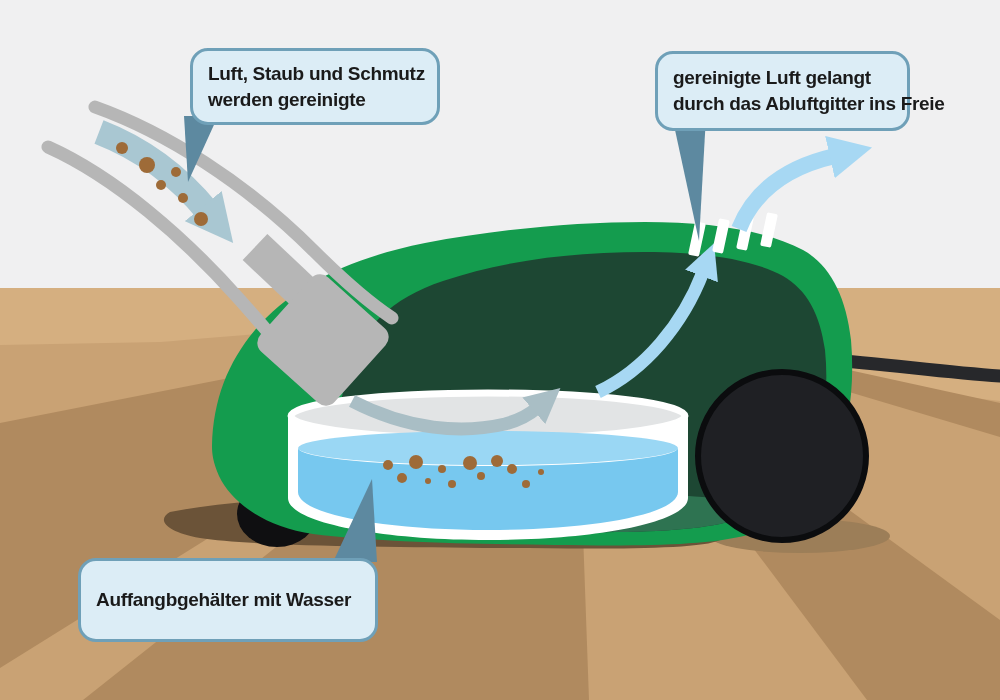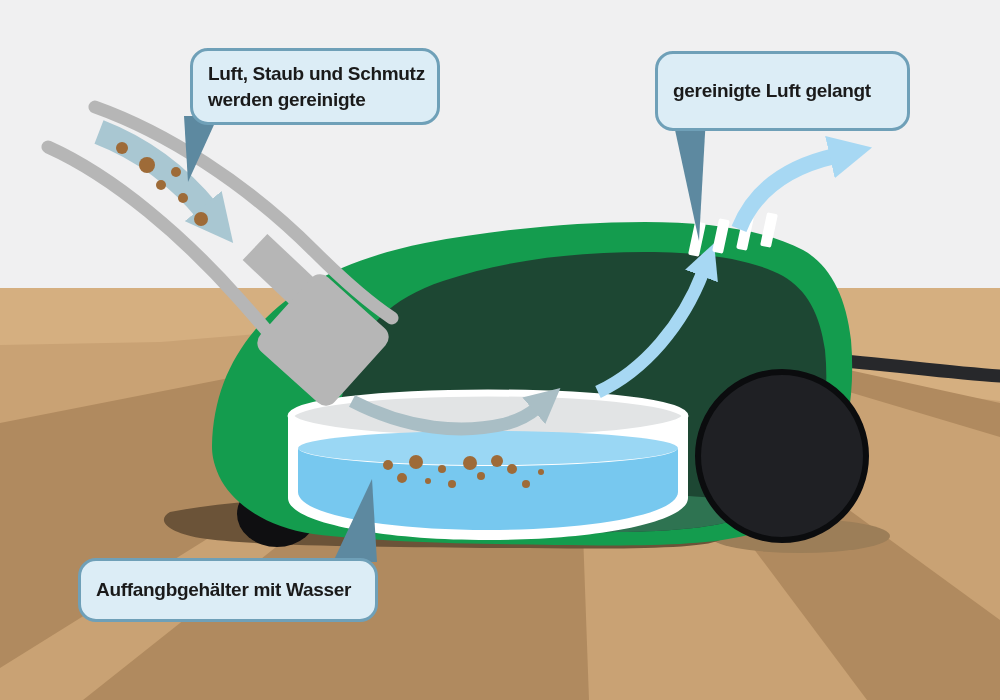--- a/index.html
+++ b/index.html
@@ -18,21 +18,21 @@
     letter-spacing:-0.3px;
     line-height:26px;
     padding:11px 15px;
     white-space:nowrap;
     display:flex;
     flex-direction:column;
     justify-content:center;
   }
   #callout-intake{left:190px;top:48px;width:250px;height:77px;}
   #callout-exhaust{left:655px;top:32px;width:255px;height:80px;margin-top:19px;}
-  #callout-container{left:78px;top:558px;width:300px;height:64px;}
+  #callout-container{left:78px;top:558px;width:300px;height:84px;}
 </style>
 </head>
 <body>
 
 <div id="stage">
 <svg id="scene" width="1000" height="700" viewBox="0 0 1000 700">
   <defs>
     <marker id="mChannel" viewBox="0 0 5 5" refX="0.8" refY="2.5" markerWidth="1.9" markerHeight="1.9" orient="auto" markerUnits="strokeWidth">
       <path d="M0,0 L5,2.5 L0,5 Z" fill="#a9c7d2"></path>
     </marker>
@@ -136,17 +136,18 @@
   <polygon points="672,116 706,116 699,241" fill="#5d89a0"></polygon>
   <polygon points="333,562 377,562 372,479" fill="#5d89a0"></polygon>
 </svg>
 
 <div class="callout" id="callout-intake">
   <span>Luft, Staub und Schmutz</span>
   <span>werden gereinigte</span>
 </div>
 <div class="callout" id="callout-exhaust">
   <span>gereinigte Luft gelangt</span>
+  <span>durch das Abluftgitter ins Freie</span>
 </div>
 <div class="callout" id="callout-container">
   <span>Auffangbgehälter mit Wasser</span>
 </div>
 </div>
 
 </body></html>

